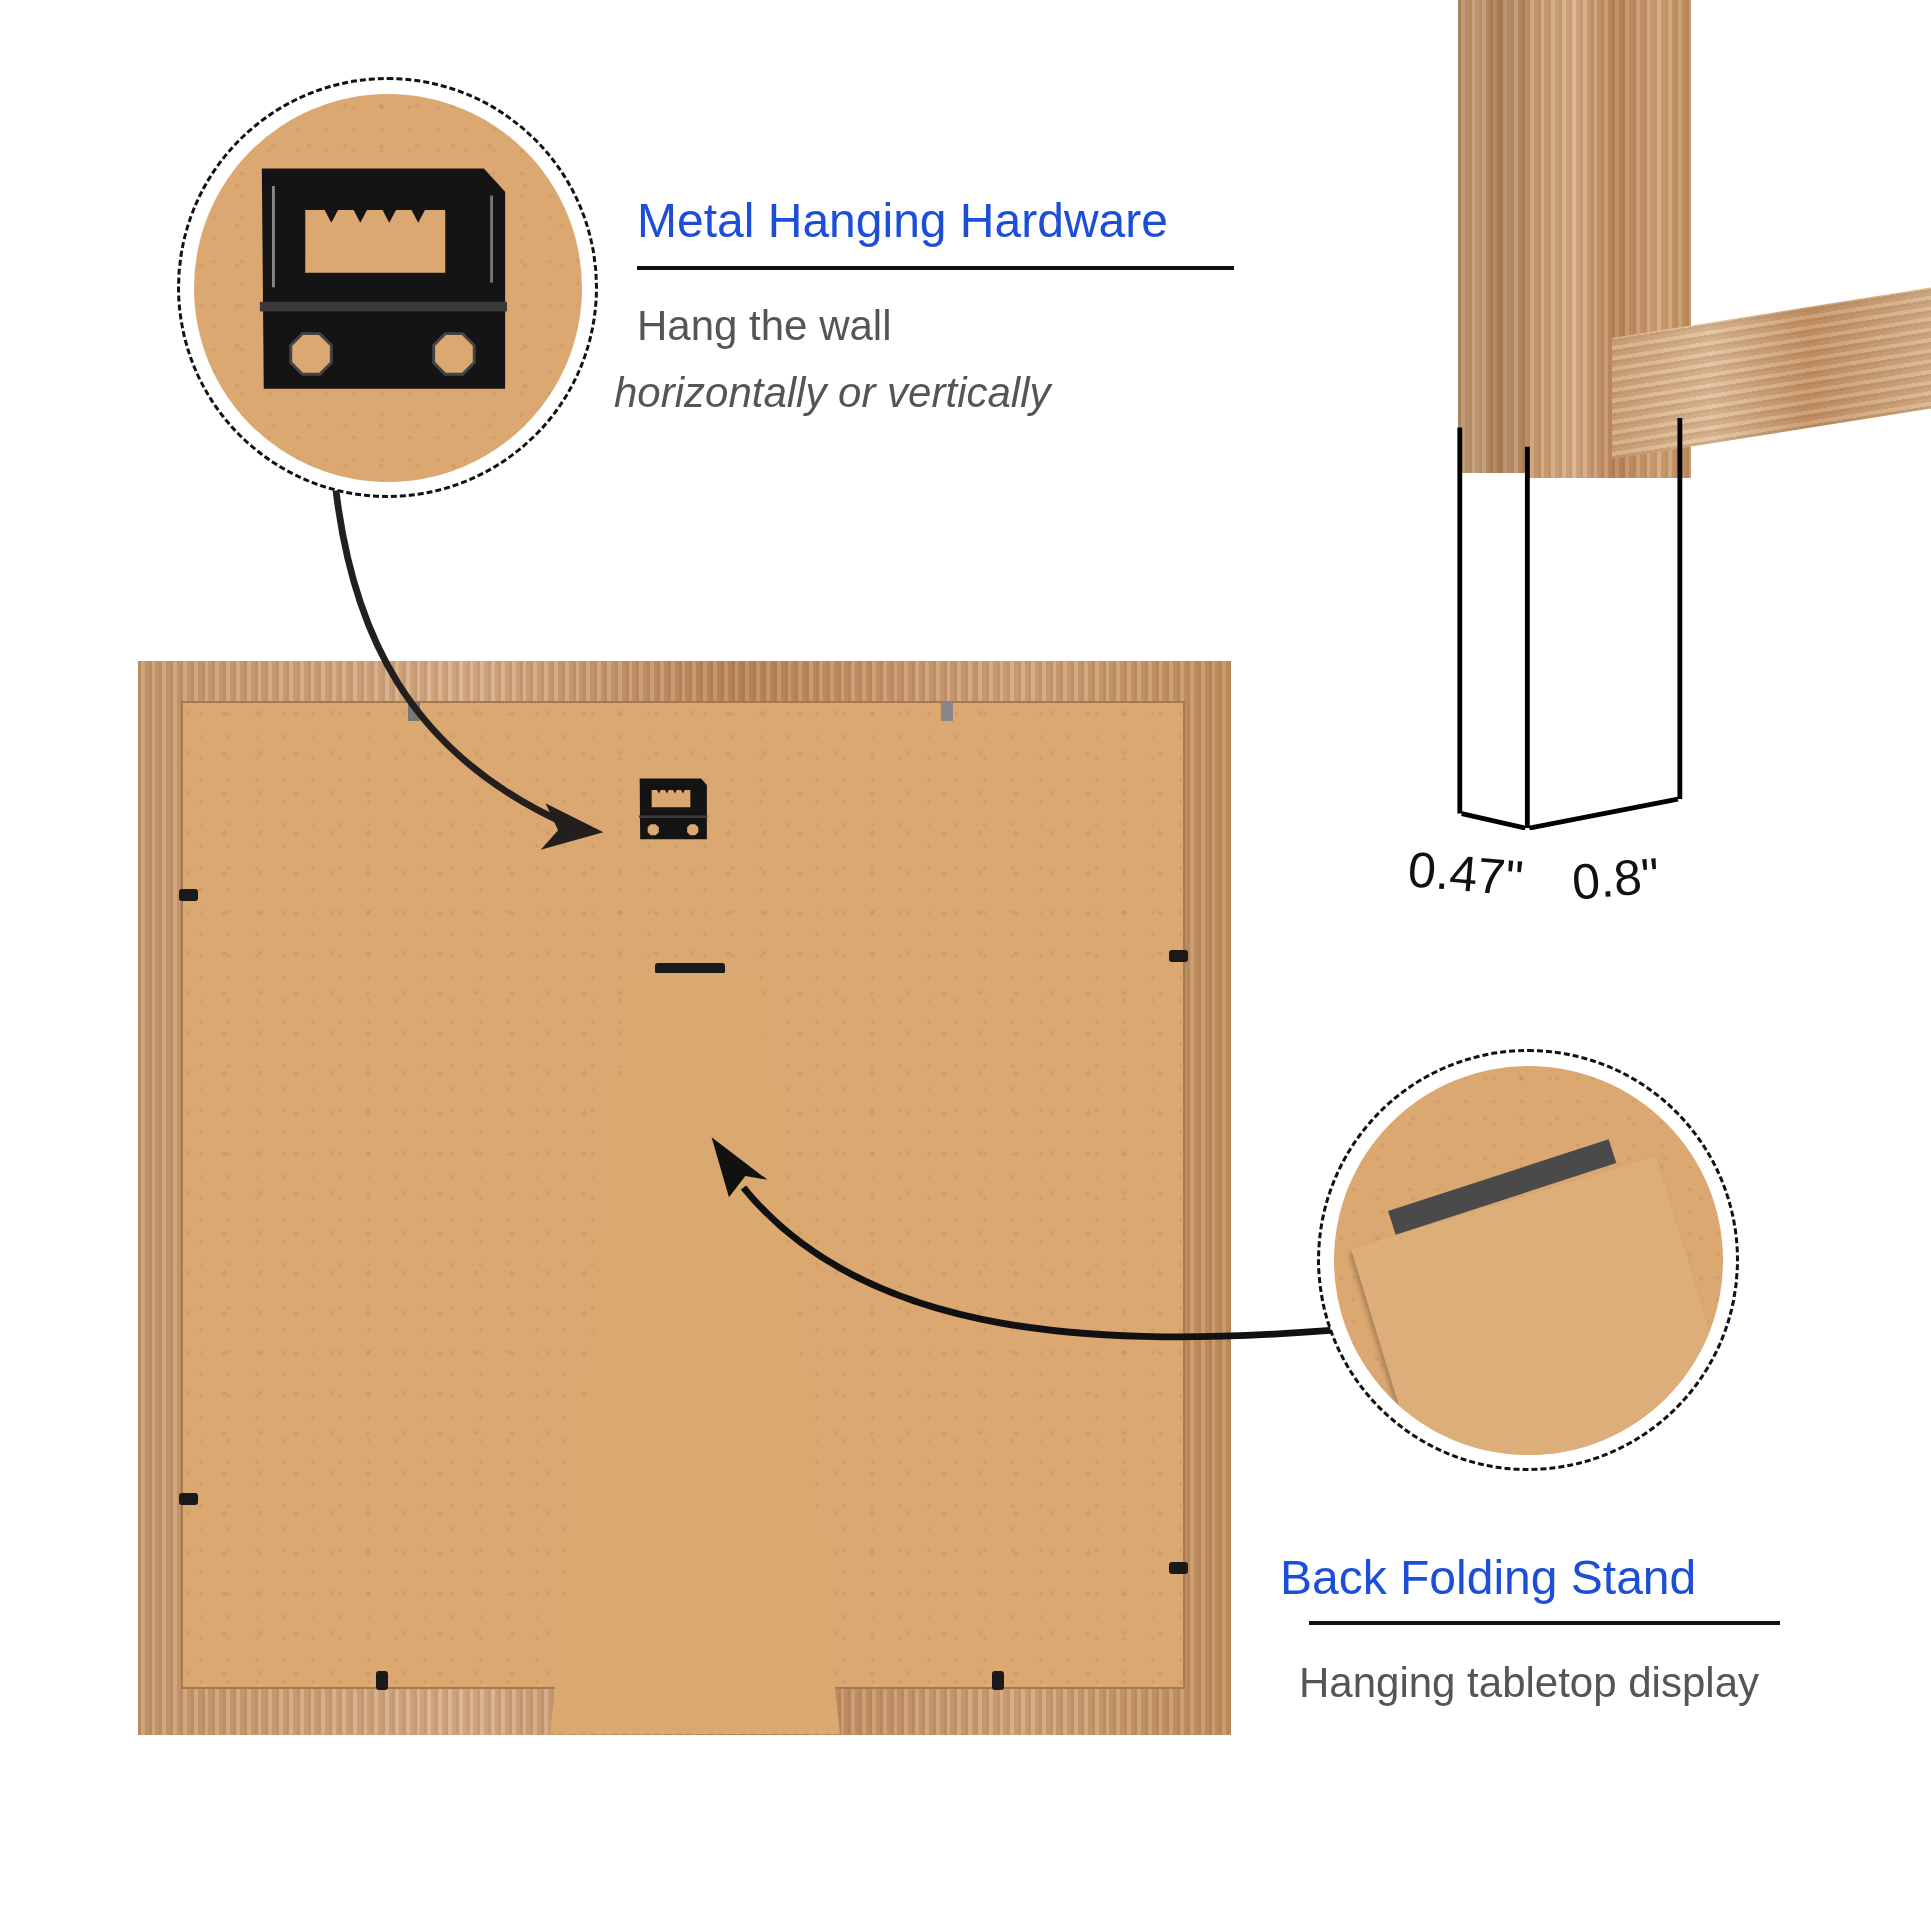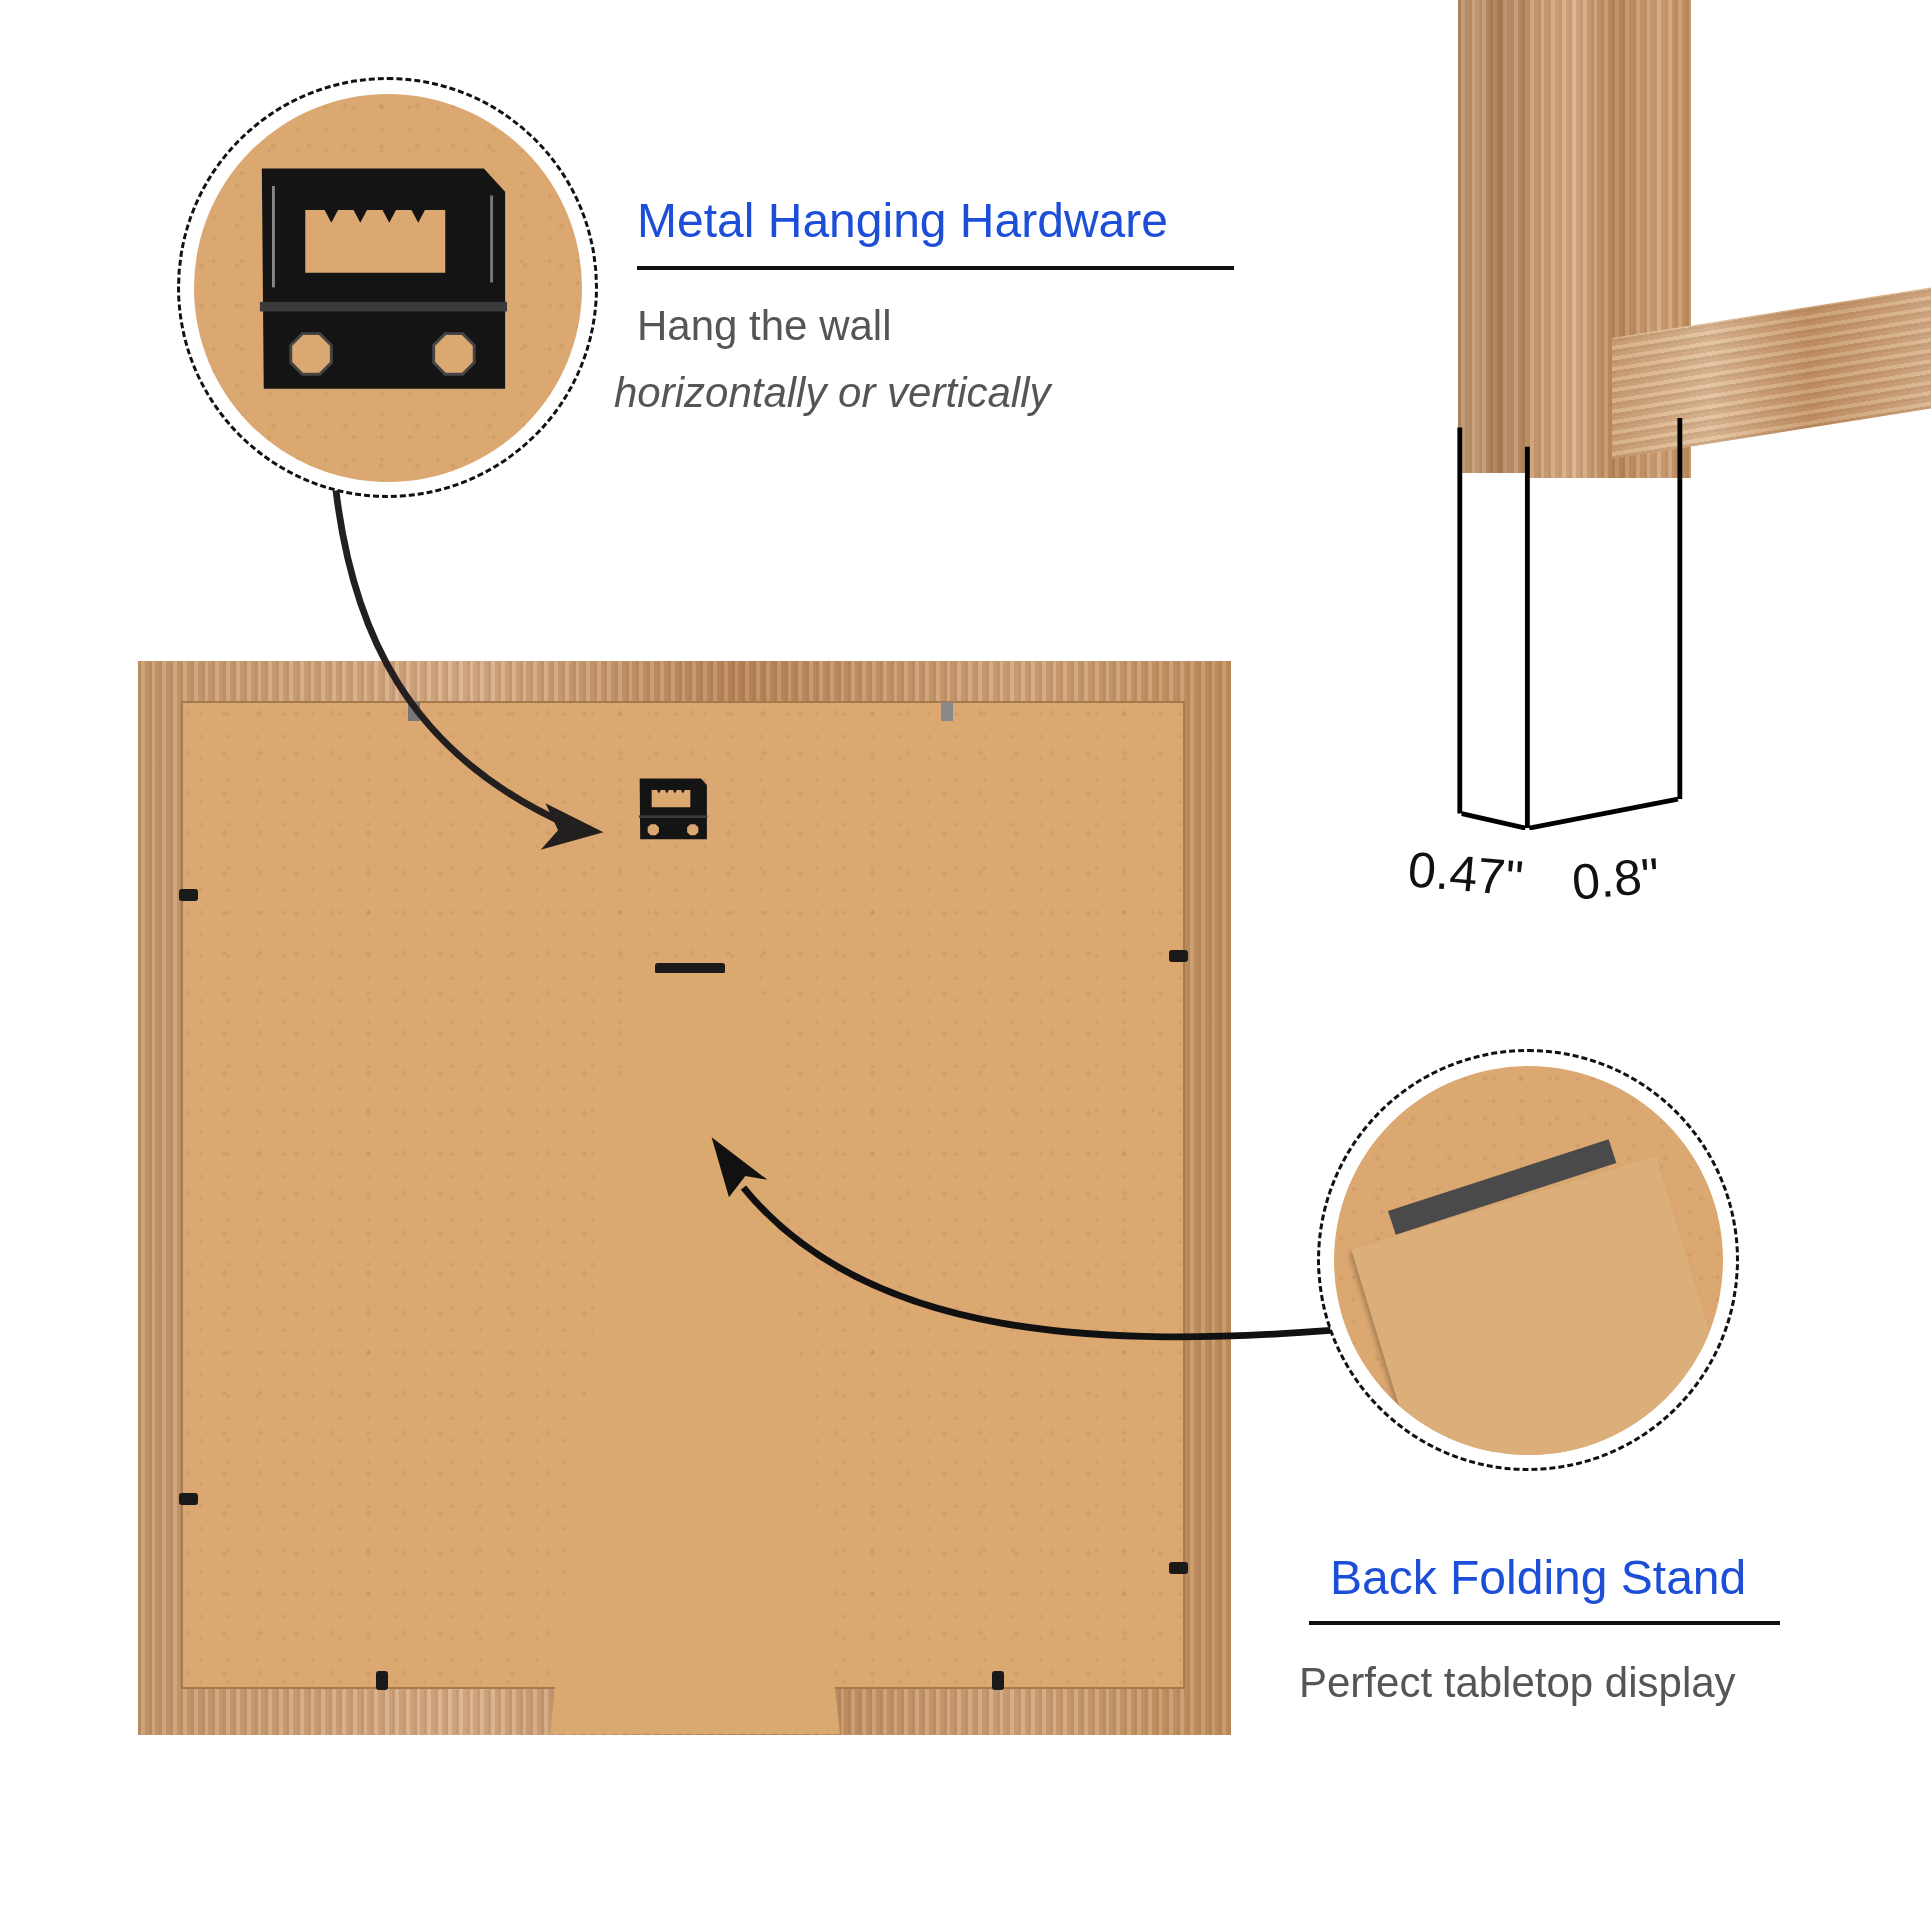--- a/index.html
+++ b/index.html
@@ -90,16 +90,16 @@
   <polygon points="737,1178 755,1240 772,1218 795,1222" fill="#111"></polygon>
 </svg>
 
 <div class="abs" style="left:1317px;top:1049px;width:422px;height:422px;border-radius:50%;border:3.9px dashed #111;box-sizing:border-box;padding:13.5px;">
   <div class="board" style="width:100%;height:100%;border-radius:50%;position:relative;overflow:hidden;">
     <div class="abs" style="left:54px;top:79px;width:232px;height:25px;background:#4a4a4a;transform:rotate(-18deg);transform-origin:0 0;top:145px;"></div>
     <div class="abs" style="left:17.4px;top:183px;width:319px;height:299px;background:#dcae7a;transform:rotate(-17deg);transform-origin:0 0;box-shadow:-2.9px 2.9px 5.8px rgba(0,0,0,.25);"></div>
   </div>
 </div>
 
-<div class="abs title" style="left:1330px;top:1550px;text-align:right;">Back Folding Stand</div>
+<div class="abs title" style="left:1280px;top:1550px;text-align:right;">Back Folding Stand</div>
 <div class="abs rule" style="left:1309px;top:1621px;width:471px;"></div>
-<div class="abs sub" style="left:1299px;top:1649px;width:492px;">Perfect tabletop display</div>
+<div class="abs sub" style="left:1299px;top:1649px;width:492px;">Hanging tabletop display</div>
 
 
 </body></html>

